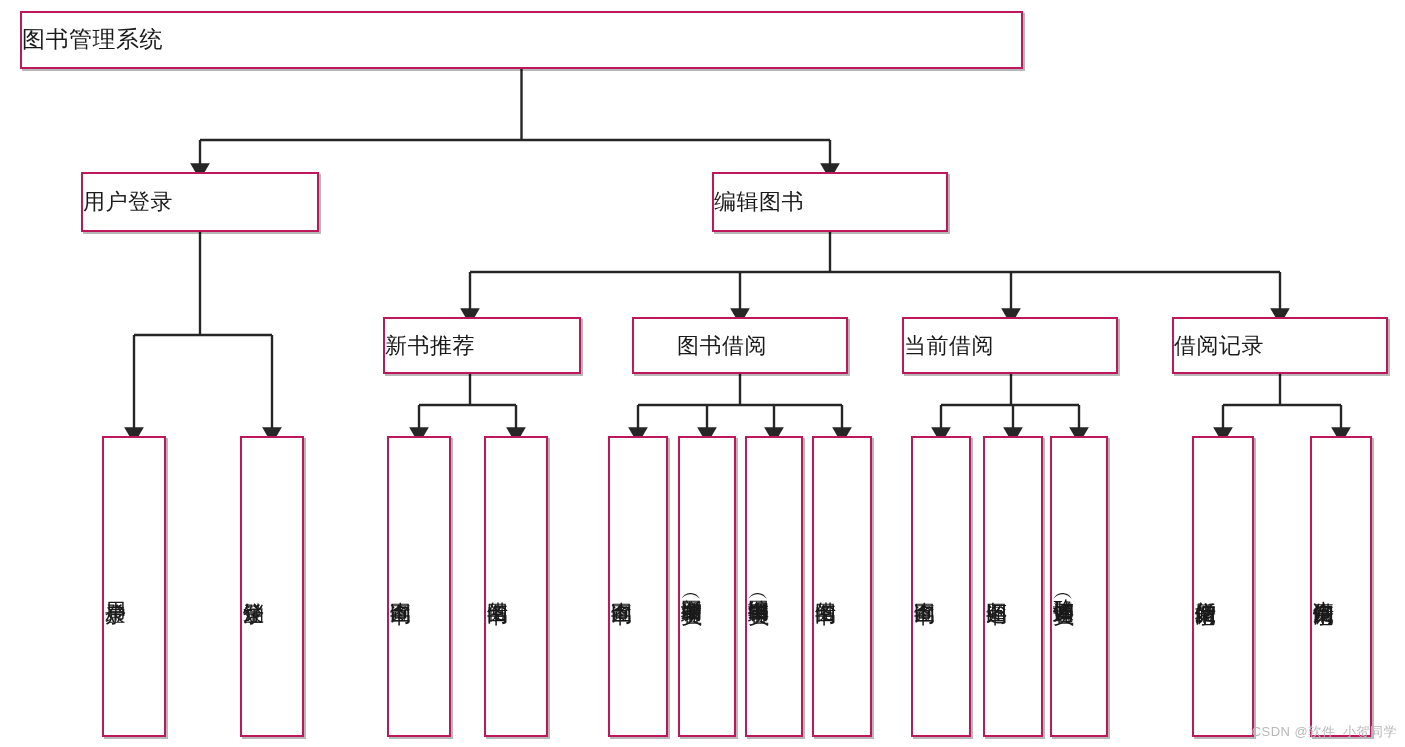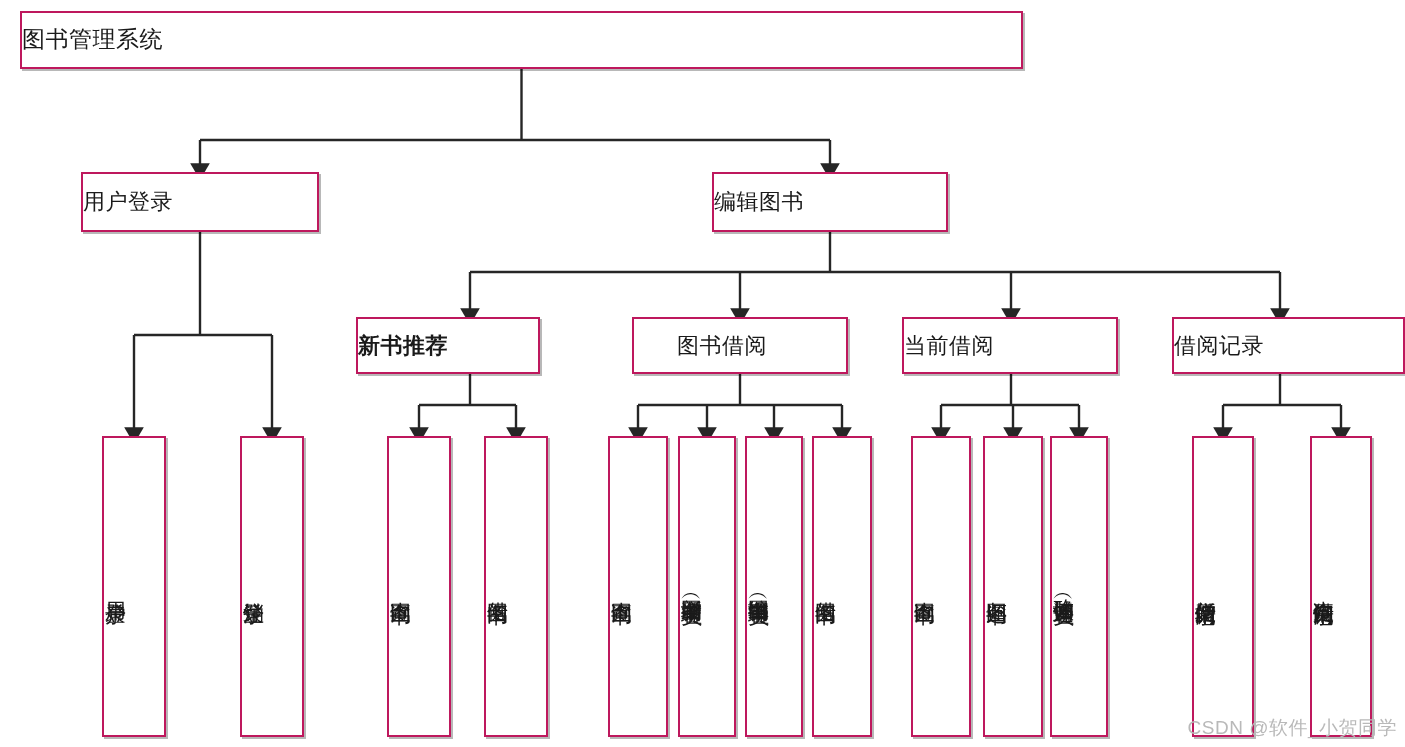--- a/index.html
+++ b/index.html
@@ -51,21 +51,21 @@
     text-orientation: upright;
     line-height: 1.12;
     letter-spacing: 1px;
     white-space: nowrap;
   }
   .node.root .label { font-size: 23px; }
   .watermark {
     position: absolute;
     right: 8px;
     bottom: 6px;
-    font-size: 19px;
+    font-size: 13px;
     color: #b9b9b9;
     letter-spacing: 0.5px;
     white-space: nowrap;
   }
 </style>
 </head>
 <body>
 
 <div id="stage">
   <svg id="wires" viewBox="0 0 1405 747" xmlns="http://www.w3.org/2000/svg">
@@ -114,30 +114,30 @@
   <div id="nodes-layer">
       <div class="node horizontal root" style="left: 20px; top: 11px; width: 1003px; height: 58px;">
         <div class="label">图书管理系统</div>
       </div>
       <div class="node horizontal" style="left: 81px; top: 172px; width: 238px; height: 60px;">
         <div class="label">用户登录</div>
       </div>
       <div class="node horizontal" style="left: 712px; top: 172px; width: 236px; height: 60px;">
         <div class="label">编辑图书</div>
       </div>
-      <div class="node horizontal" style="left: 356px; top: 317px; width: 184px; height: 57px; font-weight: bold;">
+      <div class="node horizontal" style="left: 383px; top: 317px; width: 198px; height: 57px;">
         <div class="label">新书推荐</div>
       </div>
       <div class="node horizontal" style="left: 632px; top: 317px; width: 216px; height: 57px; padding-left: 43px;">
         <div class="label">图书借阅</div>
       </div>
       <div class="node horizontal" style="left: 902px; top: 317px; width: 216px; height: 57px;">
         <div class="label">当前借阅</div>
       </div>
-      <div class="node horizontal" style="left: 1172px; top: 317px; width: 233px; height: 57px;">
+      <div class="node horizontal" style="left: 1172px; top: 317px; width: 216px; height: 57px;">
         <div class="label">借阅记录</div>
       </div>
       <div class="node vertical" style="left: 102px; top: 436px; width: 64px; height: 301px;">
         <div class="label">用户登录</div>
       </div>
       <div class="node vertical" style="left: 240px; top: 436px; width: 64px; height: 301px;">
         <div class="label">注销登录</div>
       </div>
       <div class="node vertical" style="left: 387px; top: 436px; width: 64px; height: 301px;">
         <div class="label">查询图书</div>

